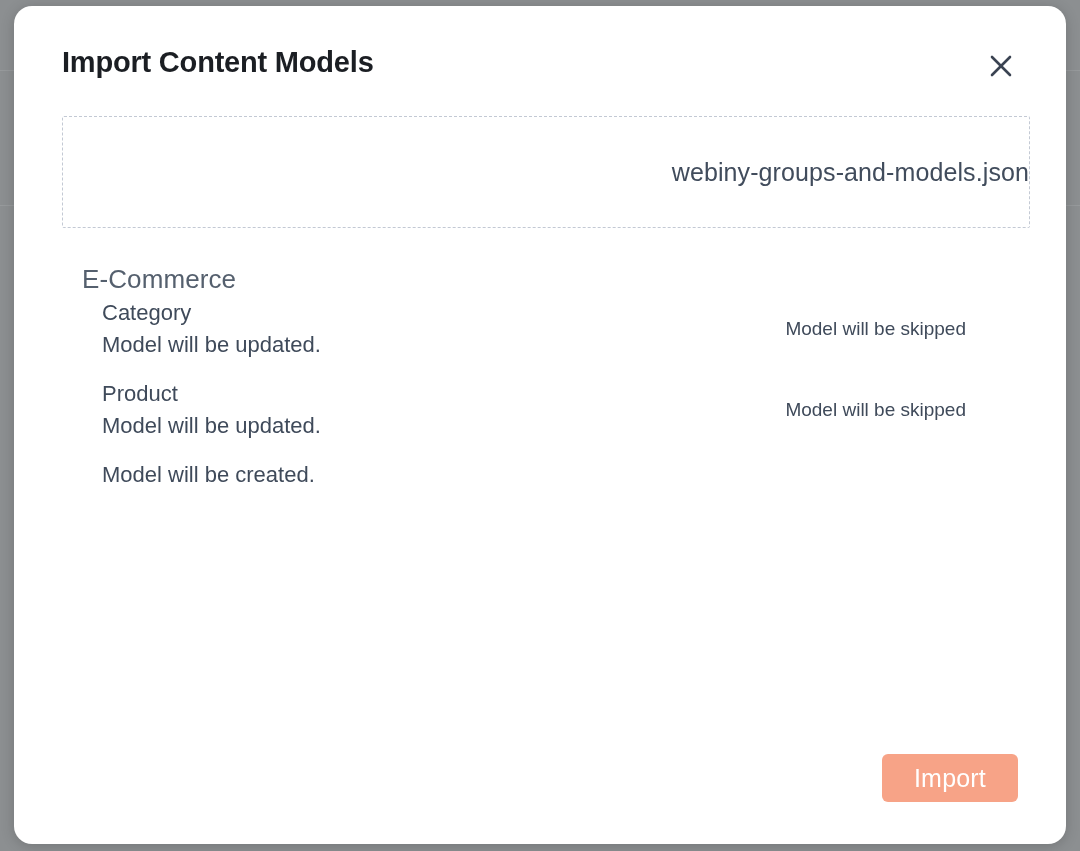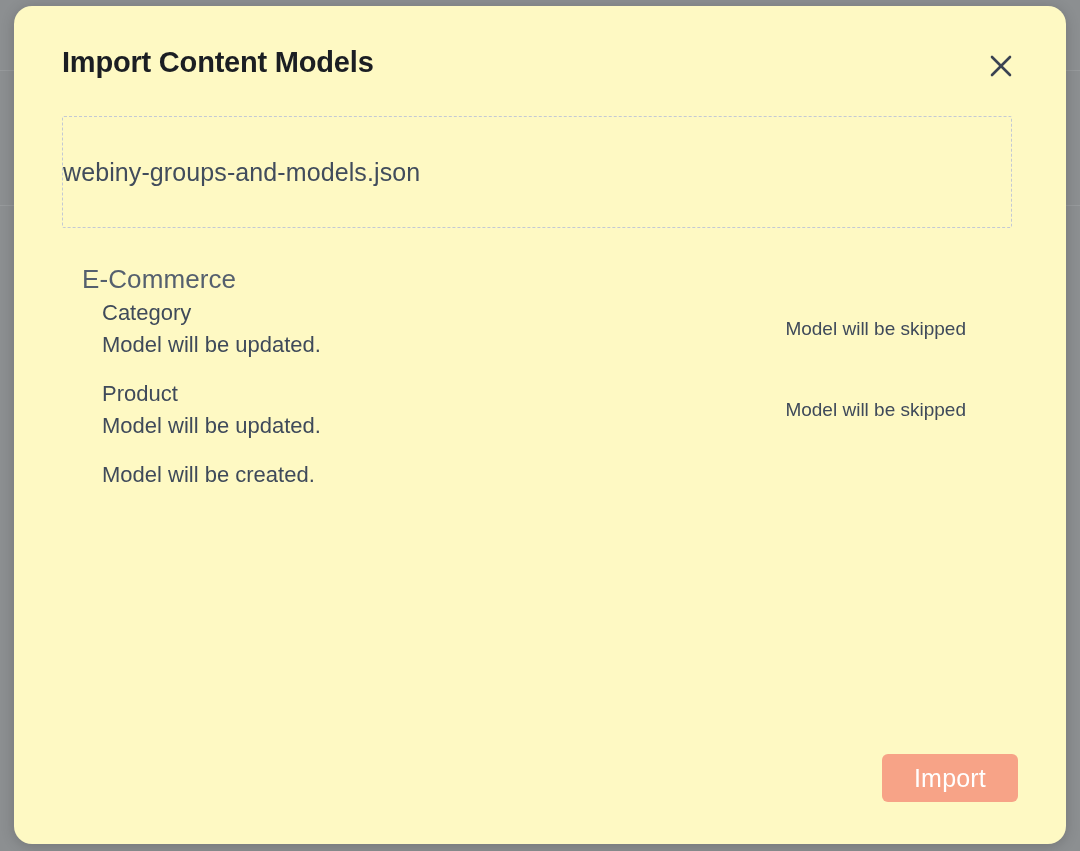--- a/index.html
+++ b/index.html
@@ -28,21 +28,21 @@
   }
   .backdrop-line.l1 { top: 70px; }
   .backdrop-line.l2 { top: 205px; }
 
   .modal {
     position: absolute;
     left: 14px;
     top: 6px;
     width: 1052px;
     height: 838px;
-    background: #fef9c3;
+    background: #ffffff;
     border-radius: 18px;
     box-shadow: 0 2px 14px rgba(0,0,0,0.18);
     display: flex;
     flex-direction: column;
     padding: 0 34px;
   }
 
   
   .modal-header {
     display: flex;
@@ -68,27 +68,27 @@
     height: 34px;
     cursor: pointer;
     display: flex;
     align-items: center;
     justify-content: center;
   }
   .close-button svg { display: block; }
 
   
   .dropzone {
-    margin: 33px 20px 0 14px;
+    margin: 33px 2px 0 14px;
     height: 112px;
     border: 1px dashed #c3c9d4;
     border-radius: 2px;
     display: flex;
     align-items: center;
-    justify-content: flex-start;
+    justify-content: flex-end;
   }
   .dropzone-filename {
     font-size: 25px;
     color: #414c5c;
     letter-spacing: 0.1px;
   }
 
   
   .instructions {
     margin: 25px 14px 0 14px;

